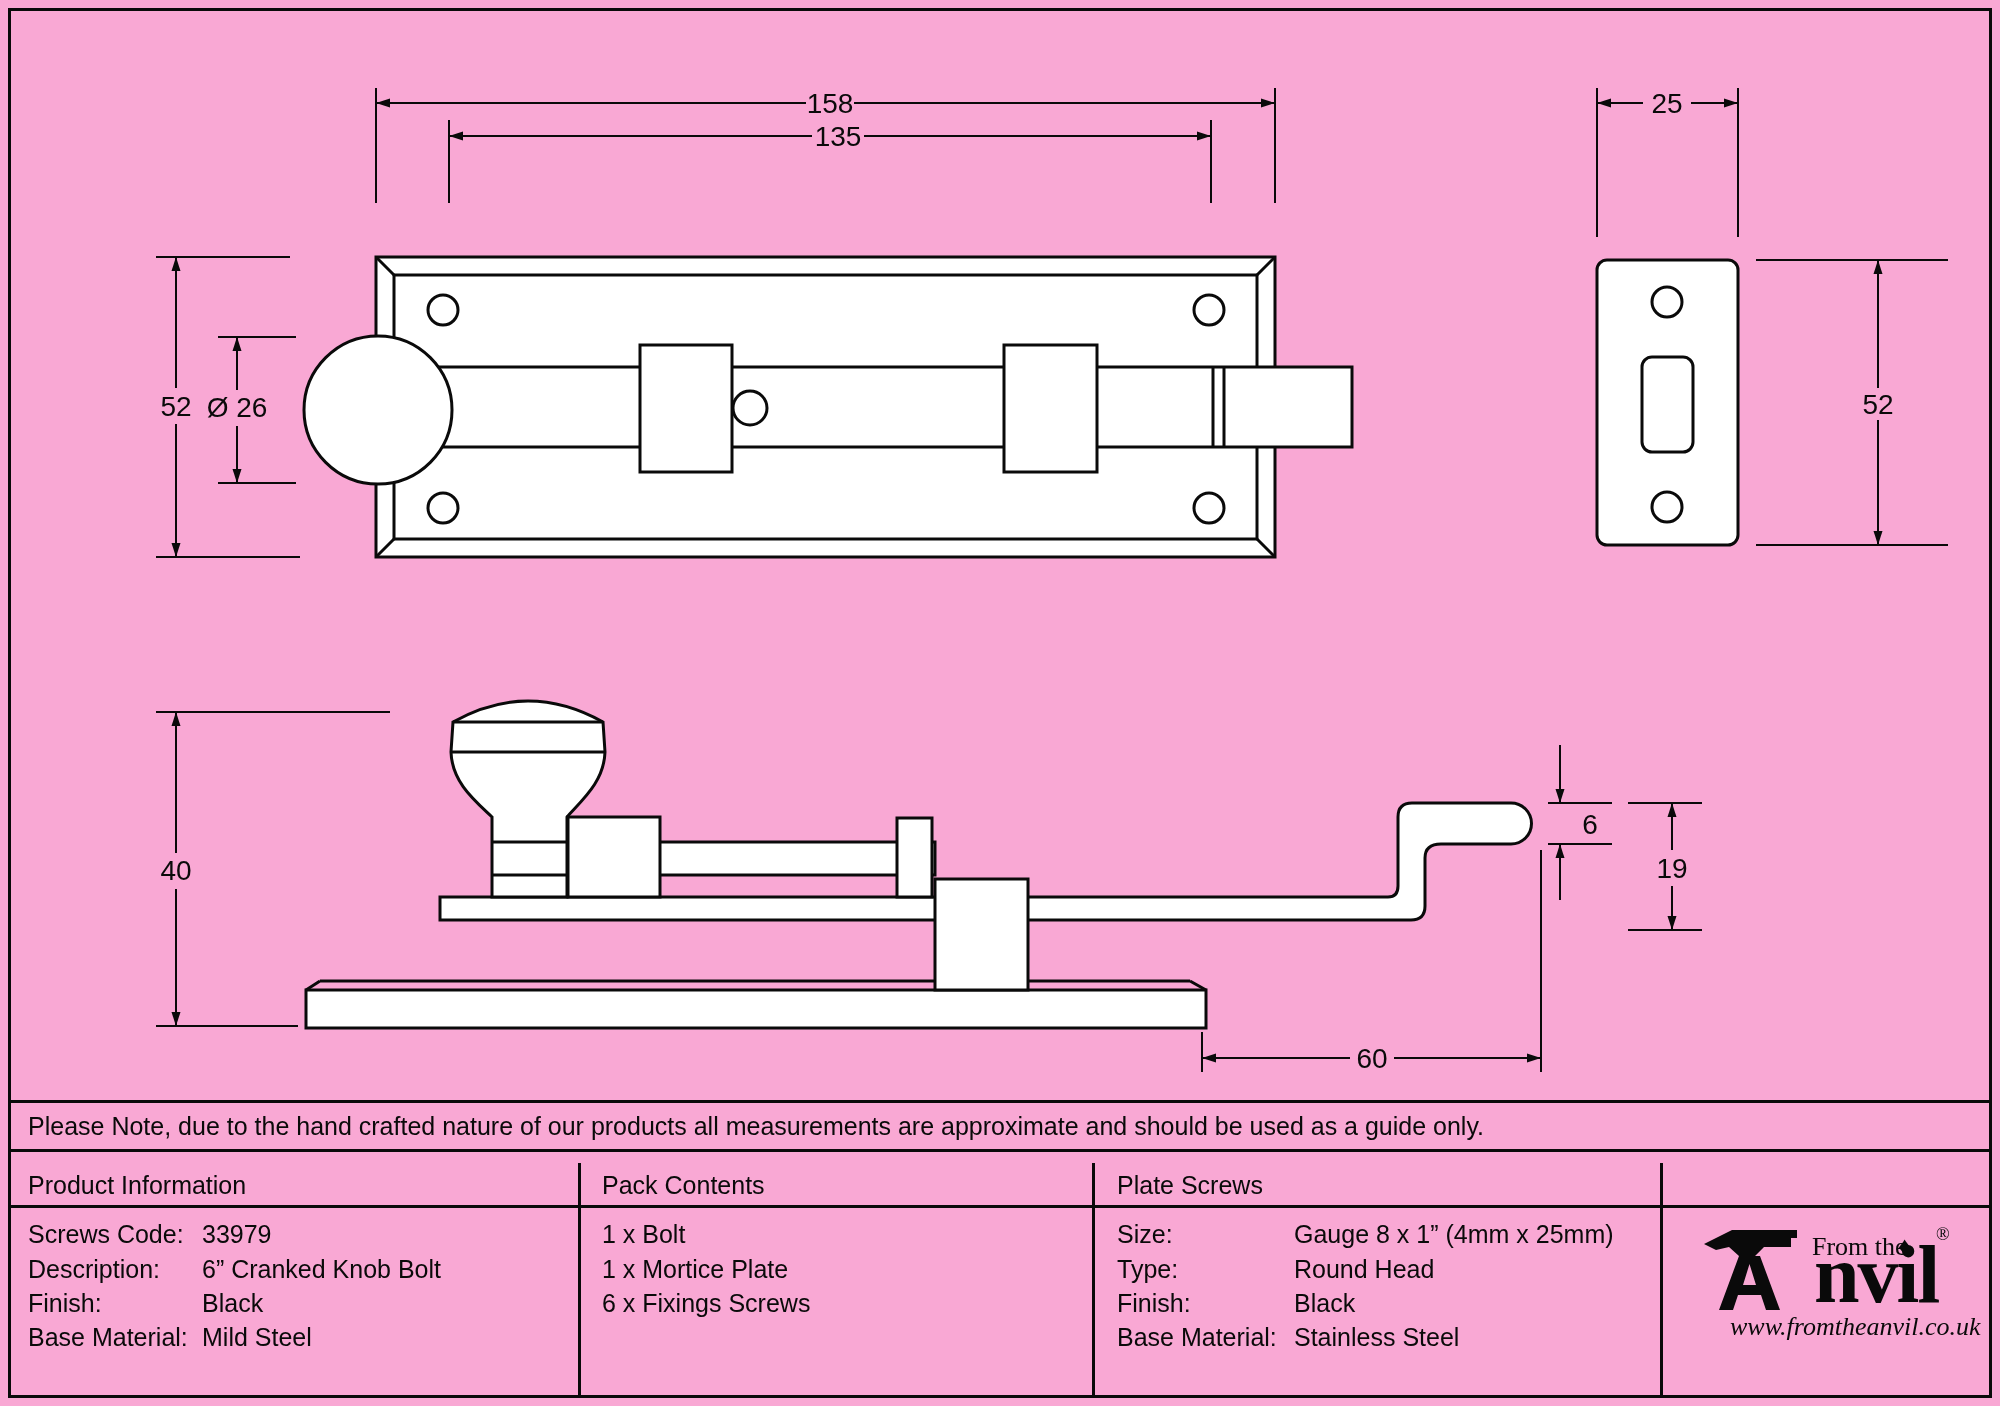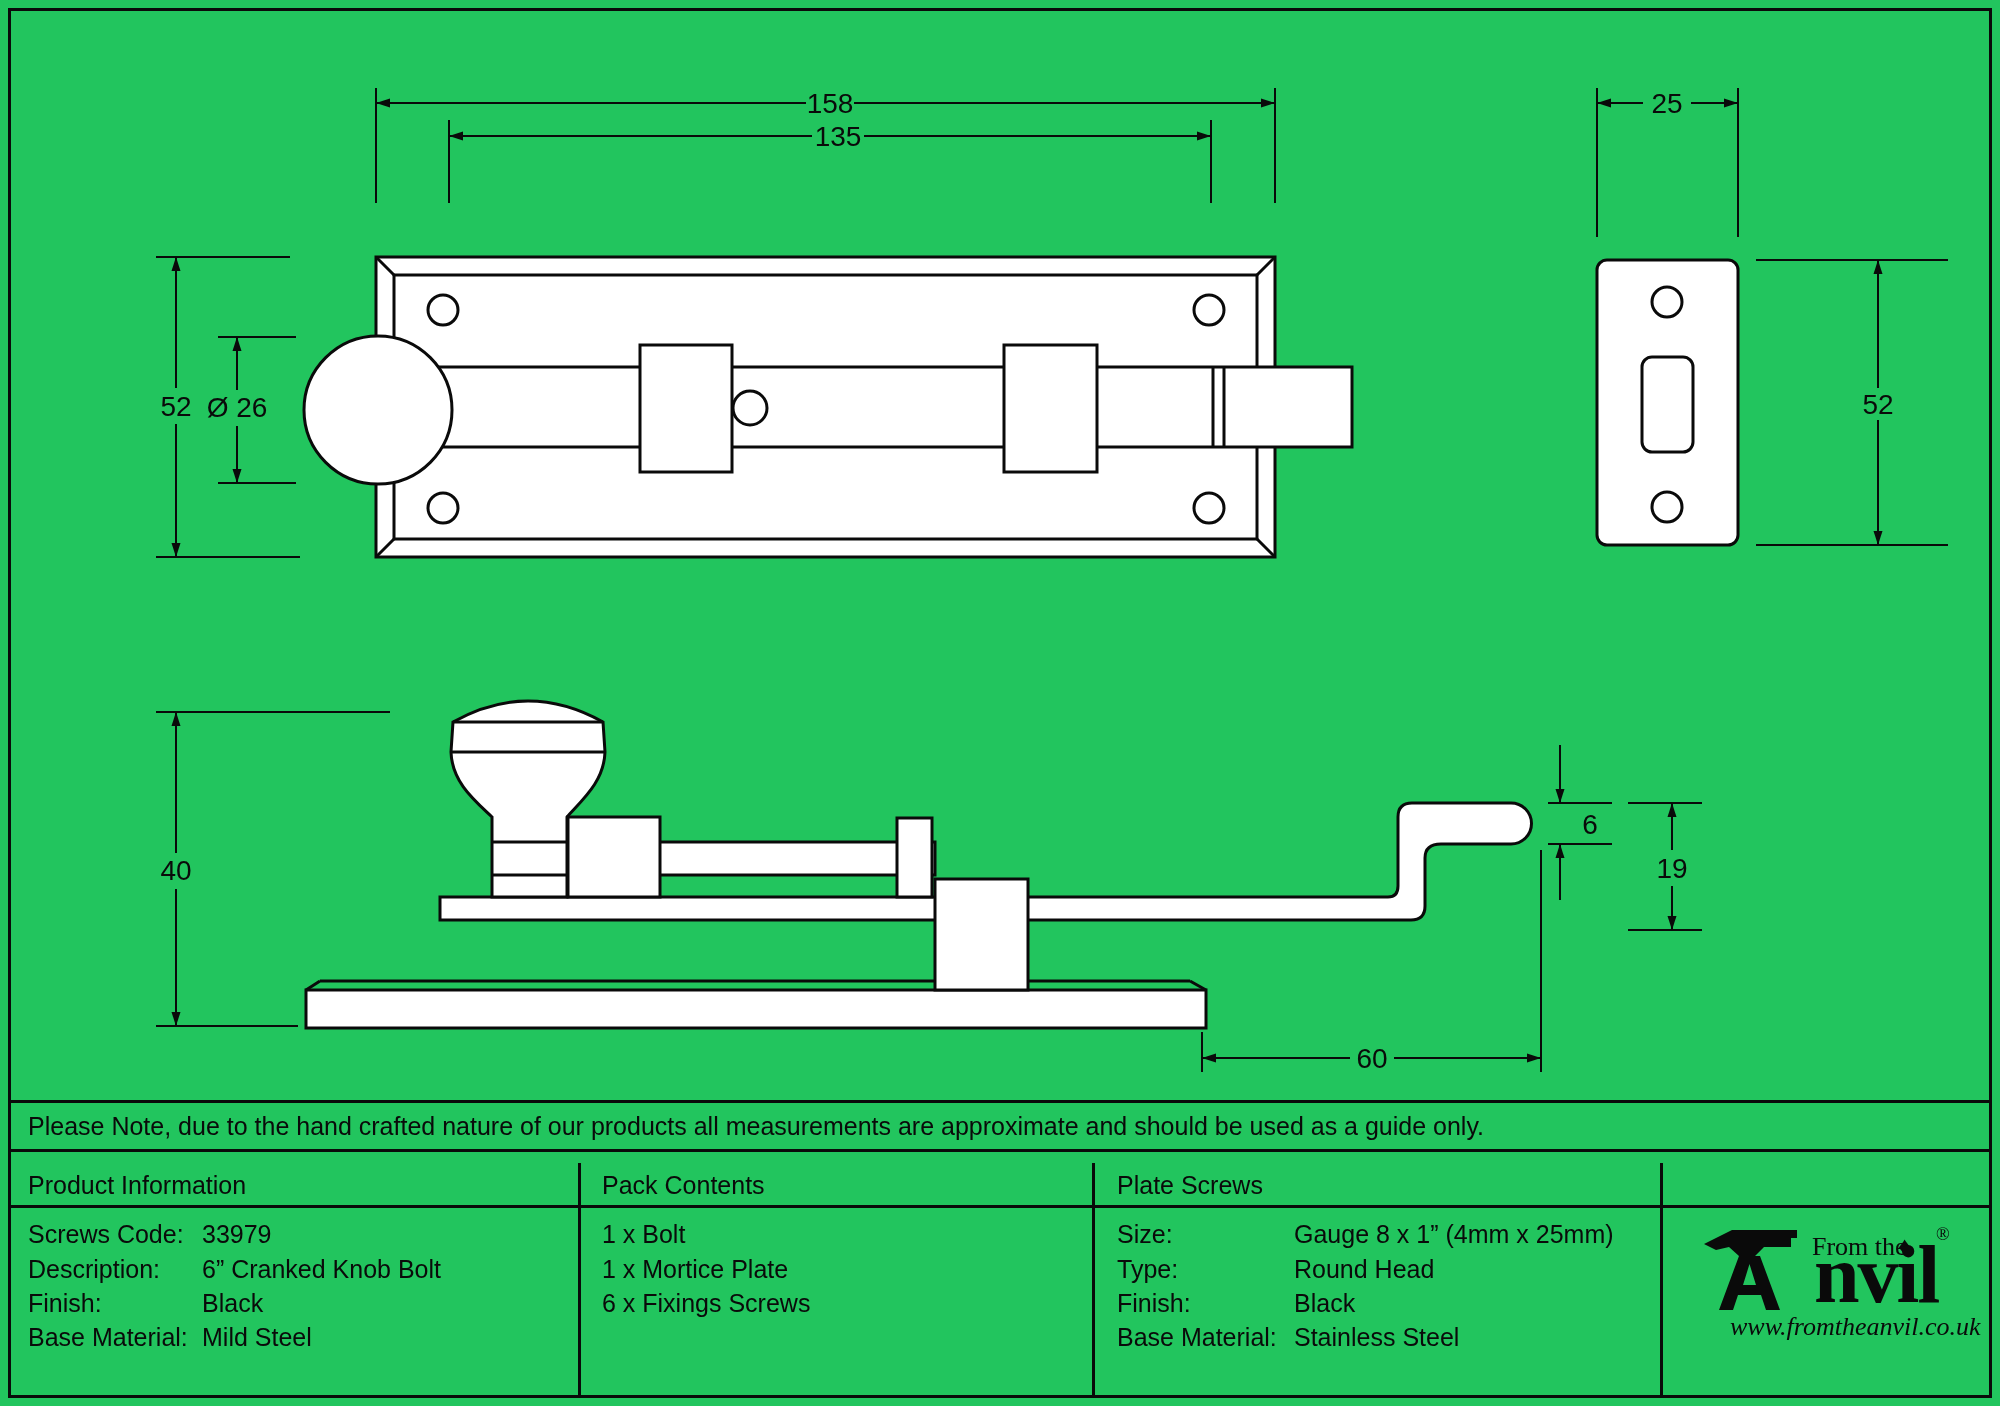--- a/index.html
+++ b/index.html
@@ -1,16 +1,16 @@
 <!DOCTYPE html>
 <html><head>
 <meta charset="utf-8">
 <style>
   html,body{margin:0;padding:0;background:#888;}
-  .page{position:relative;width:2000px;height:1406px;background:#22c55e;
+  .page{position:relative;width:2000px;height:1406px;background:#f9a8d4;
         font-family:"Liberation Sans",sans-serif;color:#0a0a0a;overflow:hidden;}
   .frame{position:absolute;inset:8px;border:3px solid #0a0a0a;}
   svg text{font-family:"Liberation Sans",sans-serif;fill:#0a0a0a;}
   .dimtxt{font-size:28px;}
   
   .note-band{position:absolute;left:11px;right:11px;top:1100px;height:52px;
      border-top:3px solid #0a0a0a;border-bottom:3px solid #0a0a0a;
      display:flex;align-items:center;padding-left:17px;box-sizing:border-box;
      font-size:25px;}
   

